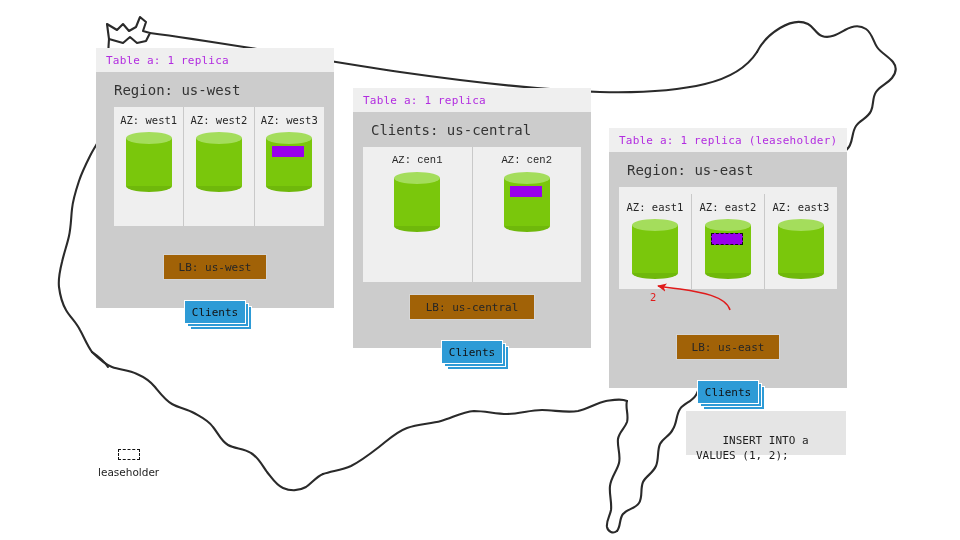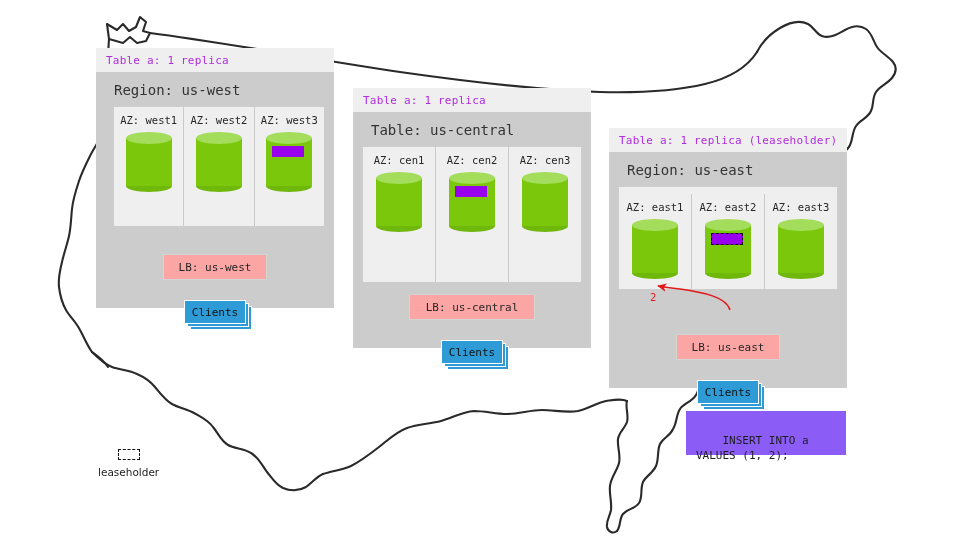--- a/index.html
+++ b/index.html
@@ -83,21 +83,21 @@
     z-index:4;
   }
   .cyl .bar.lease{
     border:1.6px dashed #111111;
     box-sizing:border-box;
   }
 
   
   .lb-box{
     position:absolute;
-    background:#fca5a5;
+    background:#a16207;
     border:1px solid #d5d5d5;
     box-sizing:border-box;
     font-size:11px;color:#262626;
     display:flex;align-items:center;justify-content:center;
     white-space:nowrap;
   }
 
   
   .clients{
     position:absolute;
@@ -112,21 +112,21 @@
   }
   .clients .s3{left:6px;top:6px;}
   .clients .s2{left:3px;top:3px;}
   .clients .s1{left:0;top:0;
     display:flex;align-items:center;justify-content:center;
     color:#111111;font-size:11px;white-space:nowrap;}
 
   
   .sql-box{
     position:absolute;
-    background:#8b5cf6;
+    background:#e5e5e5;
     box-sizing:border-box;
     padding:7px 10px 23px 10px;
     font-size:11px;line-height:15px;color:#1d1d1d;
     white-space:pre;
   }
 
   
   .legend{
     position:absolute;
     display:flex;align-items:center;gap:6px;flex-direction:column;
@@ -265,46 +265,38 @@
         </div>
       </div>
     </div>
   </div>
 
   <div class="panel" style="left:353px;top:88px;width:238px;">
     <div class="panel-head">
       <div class="panel-head-label">Table a: 1 replica</div>
     </div>
     <div class="panel-body" style="height:236px;">
-      <div class="region-title">Table: us-central</div>
-
-      <div class="az-row" style="height:135px;">
+      <div class="region-title">Clients: us-central</div>
+
+      <div class="az-row" style="height:135px;font-family:Liberation Mono, monospace;">
         <div class="az-cell">
           <div class="az-label">AZ: cen1</div>
           <div class="cyl">
             <div class="bot"></div>
             <div class="body"></div>
             <div class="top"></div>
           </div>
         </div>
         <div class="az-cell">
           <div class="az-label">AZ: cen2</div>
           <div class="cyl">
             <div class="bot"></div>
             <div class="body"></div>
             <div class="top"></div>
             <div class="bar" style="left:6px;top:14px;width:32px;height:11px;"></div>
-          </div>
-        </div>
-        <div class="az-cell">
-          <div class="az-label">AZ: cen3</div>
-          <div class="cyl">
-            <div class="bot"></div>
-            <div class="body"></div>
-            <div class="top"></div>
           </div>
         </div>
       </div>
 
       <div class="lb-box" style="left:56px;top:182px;width:126px;height:26px;">
         <span>LB: us-central</span>
       </div>
 
       <div class="clients" style="left:88px;top:228px;">
         <div class="sheet s3"></div>

